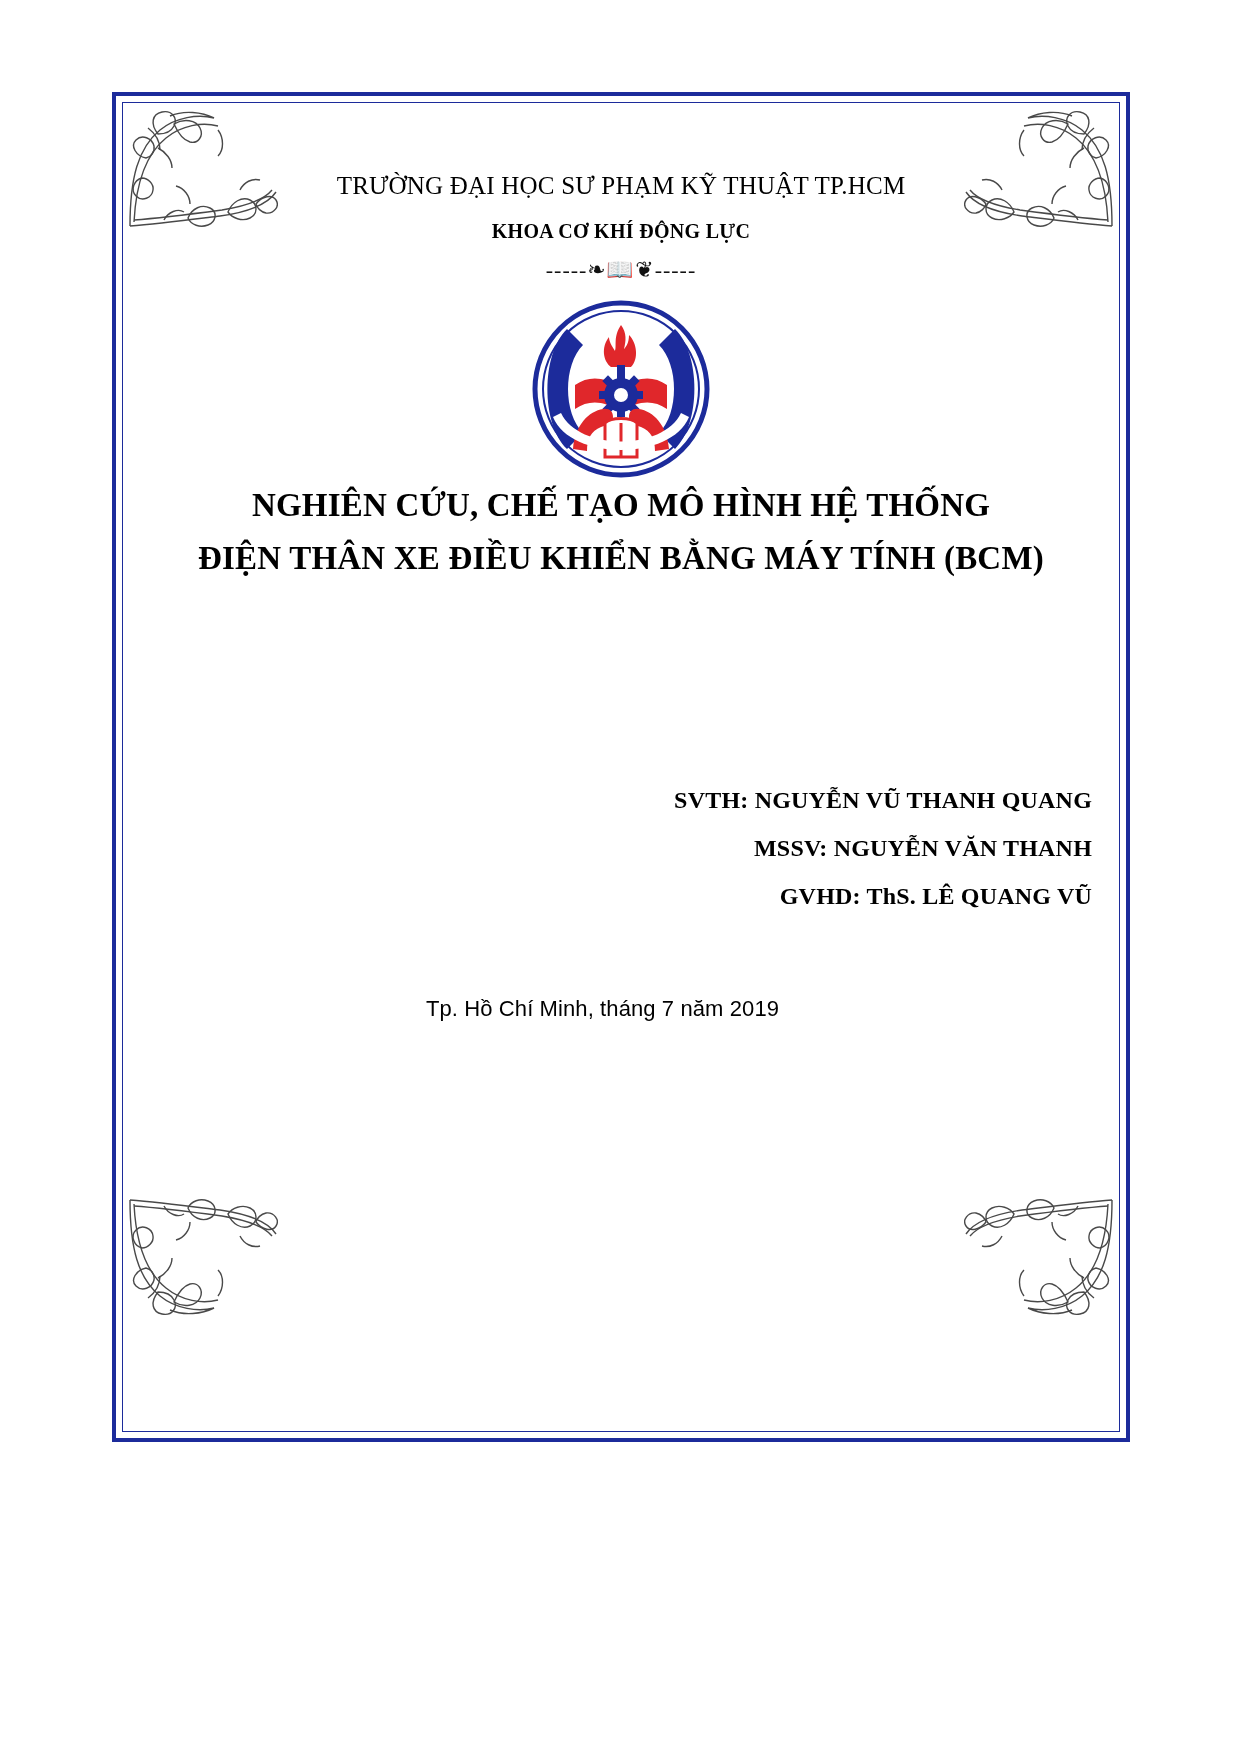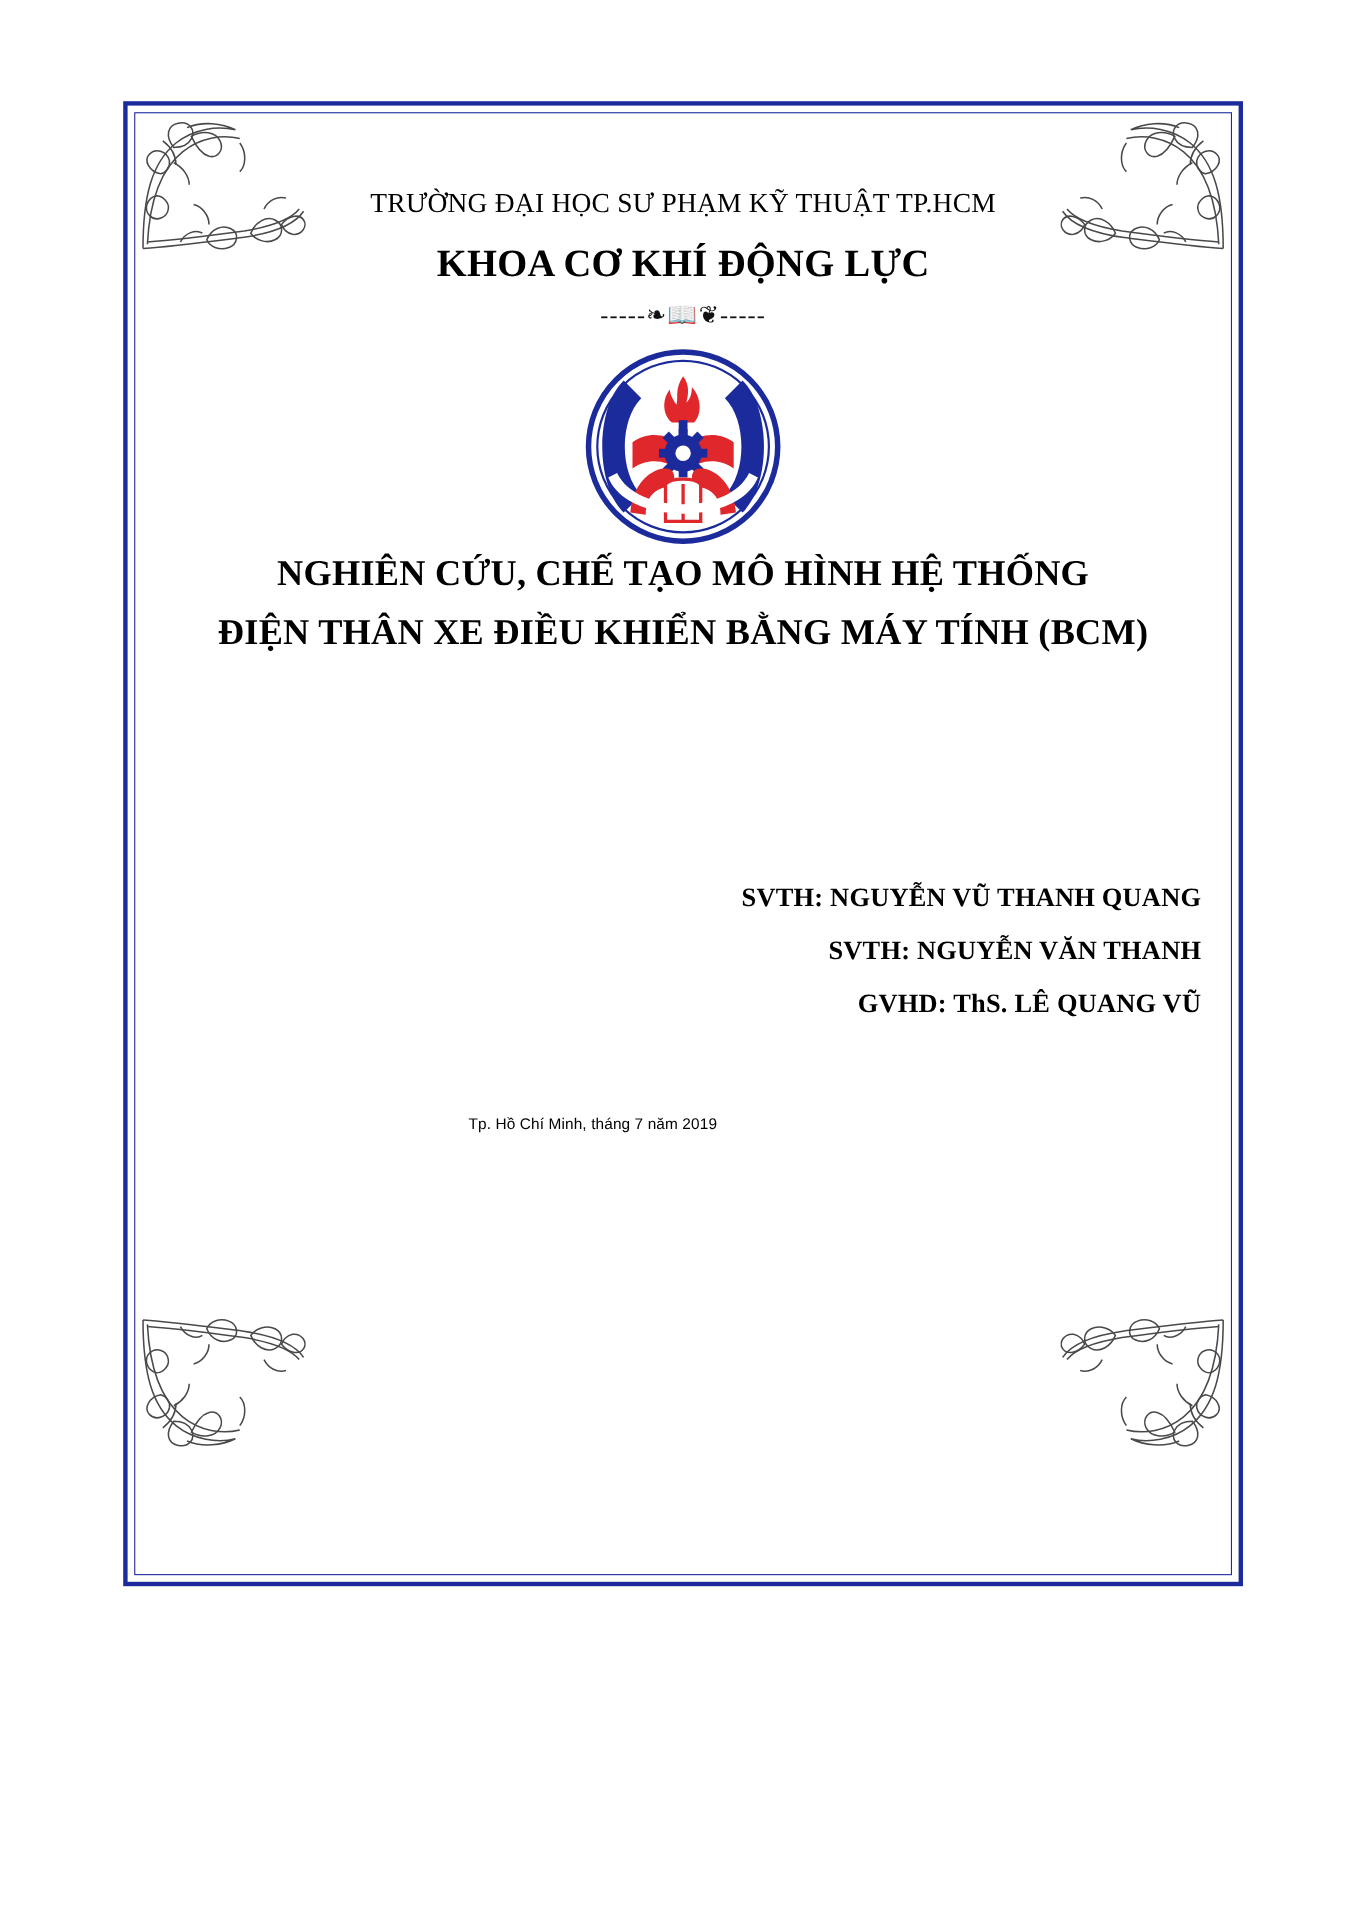--- a/index.html
+++ b/index.html
@@ -67,21 +67,21 @@
     text-align: center;
   }
 
   .school-line {
     font-size: 25px;
     letter-spacing: 0.2px;
     margin-top: 22px;
     white-space: nowrap;
   }
   .faculty-line {
-    font-size: 35px;
+    font-size: 20px;
     font-weight: bold;
     margin-top: 20px;
     letter-spacing: 0.3px;
   }
   .divider {
     margin-top: 14px;
     font-size: 22px;
     letter-spacing: 1px;
     color: #111;
   }
@@ -136,21 +136,21 @@
     font-weight: bold;
     line-height: 2.0;
     letter-spacing: 0.2px;
   }
 
   .place-date {
     margin-top: 76px;
     text-align: left;
     padding-left: 276px;
     font-family: "Liberation Sans", sans-serif;
-    font-size: 14px;
+    font-size: 22px;
     letter-spacing: 0.1px;
   }
 </style>
 </head>
 <body>
 
 <div class="page">
 
   <div class="frame-outer"></div>
   <div class="frame-inner"></div>
@@ -288,20 +288,20 @@
 
 
 
     <div class="title-block">
       <div class="title-line">NGHIÊN CỨU, CHẾ TẠO MÔ HÌNH HỆ THỐNG</div>
       <div class="title-line">ĐIỆN THÂN XE ĐIỀU KHIỂN BẰNG MÁY TÍNH (BCM)</div>
     </div>
 
     <div class="authors">
       <div class="author-line">SVTH: NGUYỄN VŨ THANH QUANG</div>
-      <div class="author-line">SVTH: NGUYỄN VĂN THANH</div>
+      <div class="author-line">MSSV: NGUYỄN VĂN THANH</div>
       <div class="author-line">GVHD: ThS. LÊ QUANG VŨ</div>
     </div>
 
     <div class="place-date">Tp. Hồ Chí Minh, tháng 7 năm 2019</div>
 
   </div>
 </div>
 
 </body></html>

